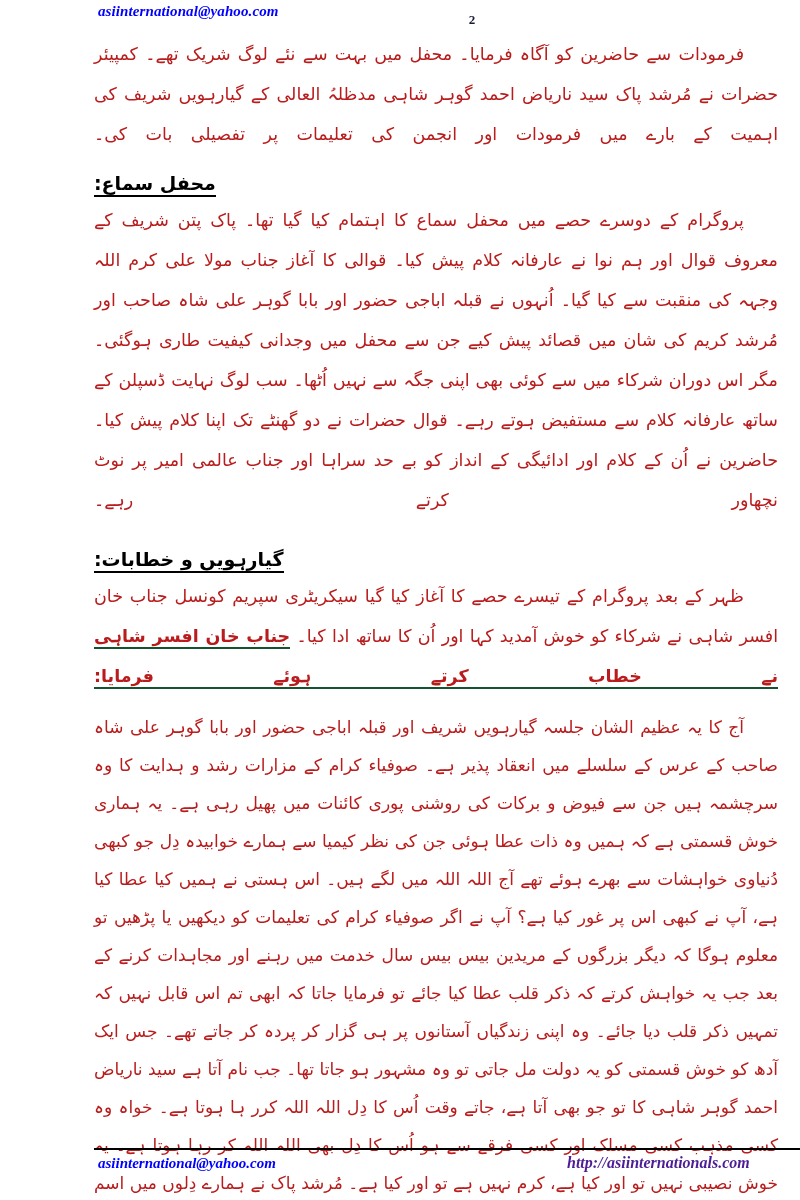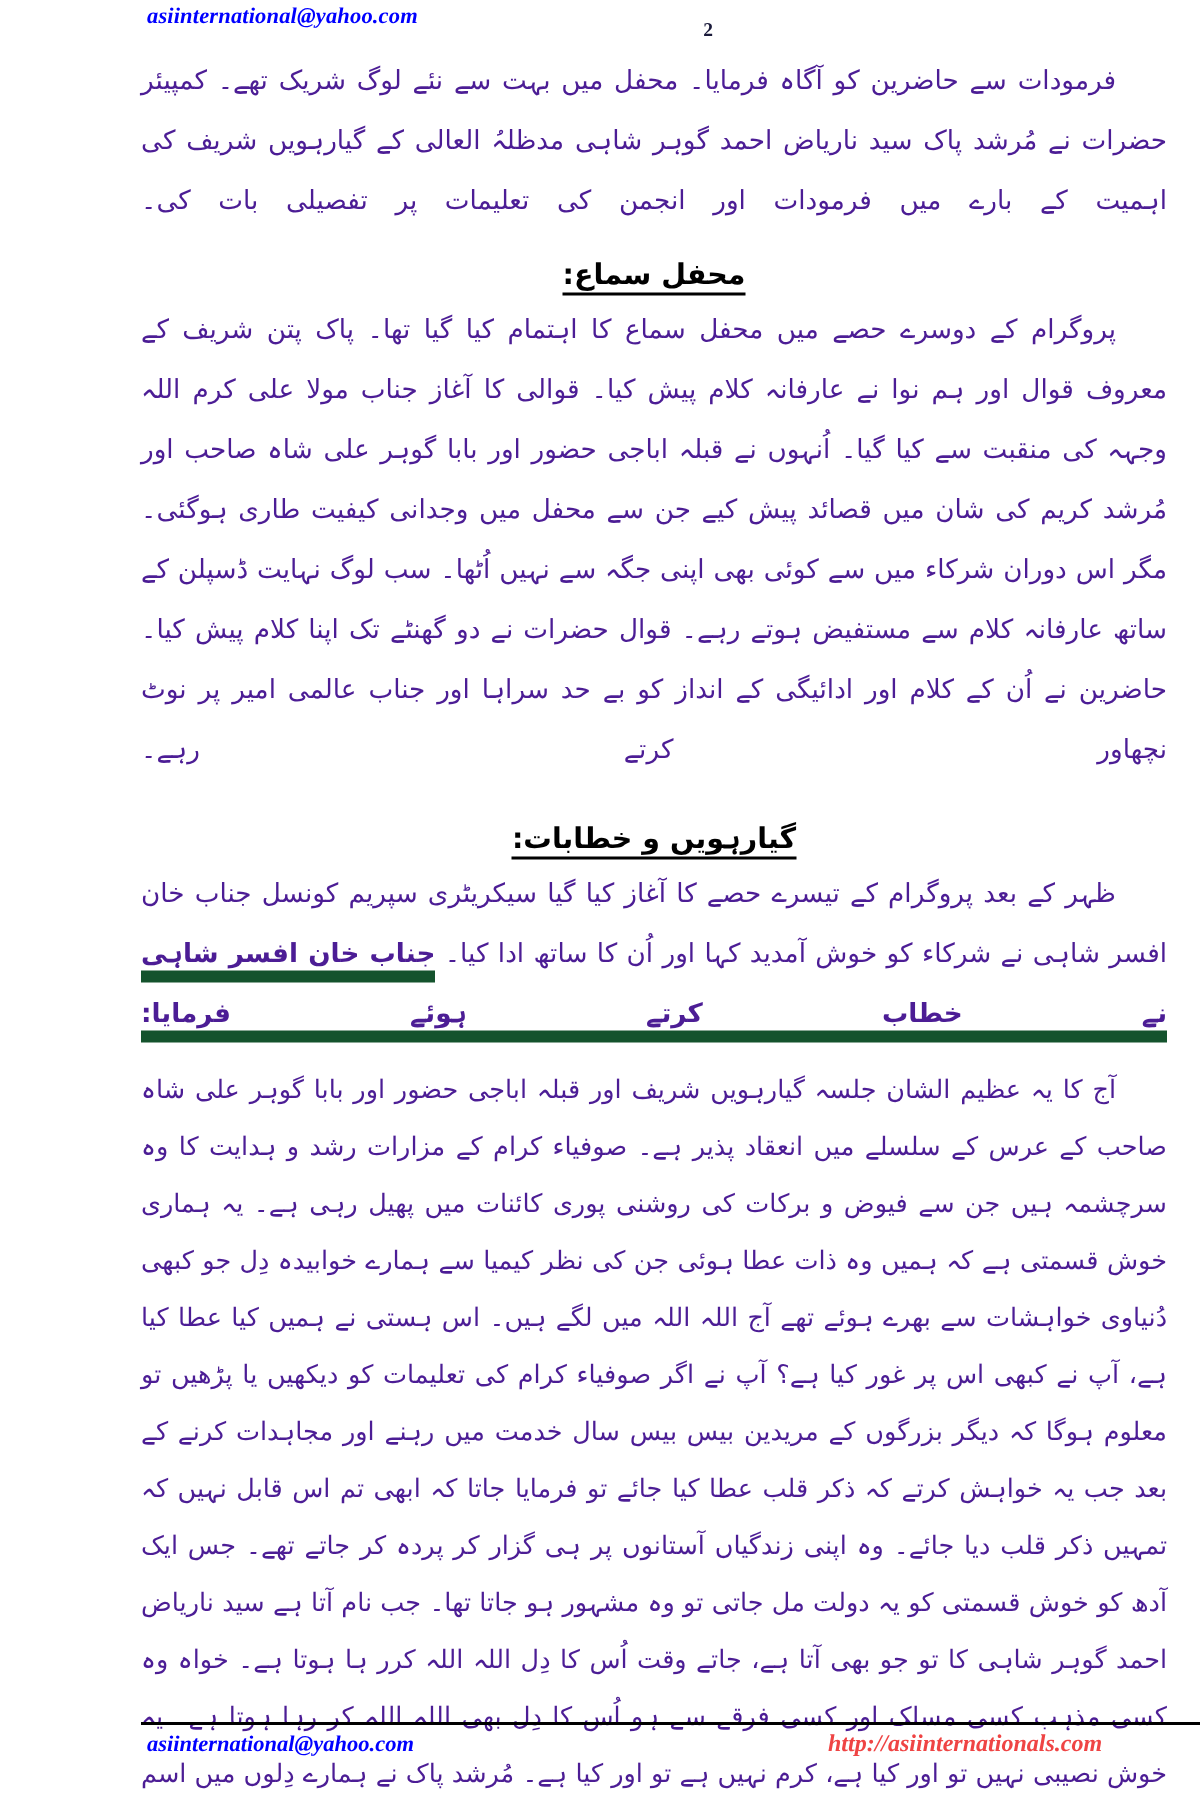--- a/index.html
+++ b/index.html
@@ -55,21 +55,21 @@
     position: absolute;
     top: 34px;
     right: 10px;
     left: 10px;
     bottom: 60px;
     direction: rtl;
   }
 
   .urdu {
     font-family: "DejaVu Sans", "Liberation Sans", sans-serif;
-    color: #4c1d95;
+    color: #b91c1c;
     direction: rtl;
     text-align: justify;
     text-align-last: justify;
     unicode-bidi: isolate;
   }
 
   .para {
     margin: 0 12px 0 12px;
     font-size: 17.5px;
     line-height: 40px;
@@ -85,31 +85,31 @@
 
   .block-gap-sm { height: 12px; }
   .block-gap-md { height: 22px; }
 
   .heading {
     margin: 0 12px 0 12px;
     font-family: "DejaVu Sans", "Liberation Sans", sans-serif;
     font-size: 19px;
     font-weight: bold;
     line-height: 34px;
-    text-align: center;
+    text-align: left;
     direction: rtl;
   }
   .heading .u {
     border-bottom: 2px solid #000000;
     padding-bottom: 1px;
   }
 
   .inline-heading {
     font-weight: bold;
-    border-bottom: 8px solid #14532d;
+    border-bottom: 2px solid #14532d;
     padding-bottom: 1px;
   }
 
   
   .page-footer {
     position: absolute;
     left: 0;
     bottom: 0;
     width: 800px;
     height: 60px;
@@ -129,27 +129,27 @@
     top: 15px;
     font-family: "Liberation Serif", "DejaVu Serif", serif;
     font-style: italic;
     font-weight: bold;
     font-size: 15px;
     color: #0000ff;
     white-space: nowrap;
   }
   .footer-url {
     position: absolute;
-    left: 480px;
+    left: 495px;
     top: 14px;
     font-family: "Liberation Serif", "DejaVu Serif", serif;
     font-style: italic;
     font-weight: bold;
     font-size: 16px;
-    color: #ef4444;
+    color: #4c1d95;
     white-space: nowrap;
   }
 </style>
 </head>
 <body>
 
 <div class="page">
 
   <div class="page-header">
     <div class="header-email">asiinternational@yahoo.com</div>

